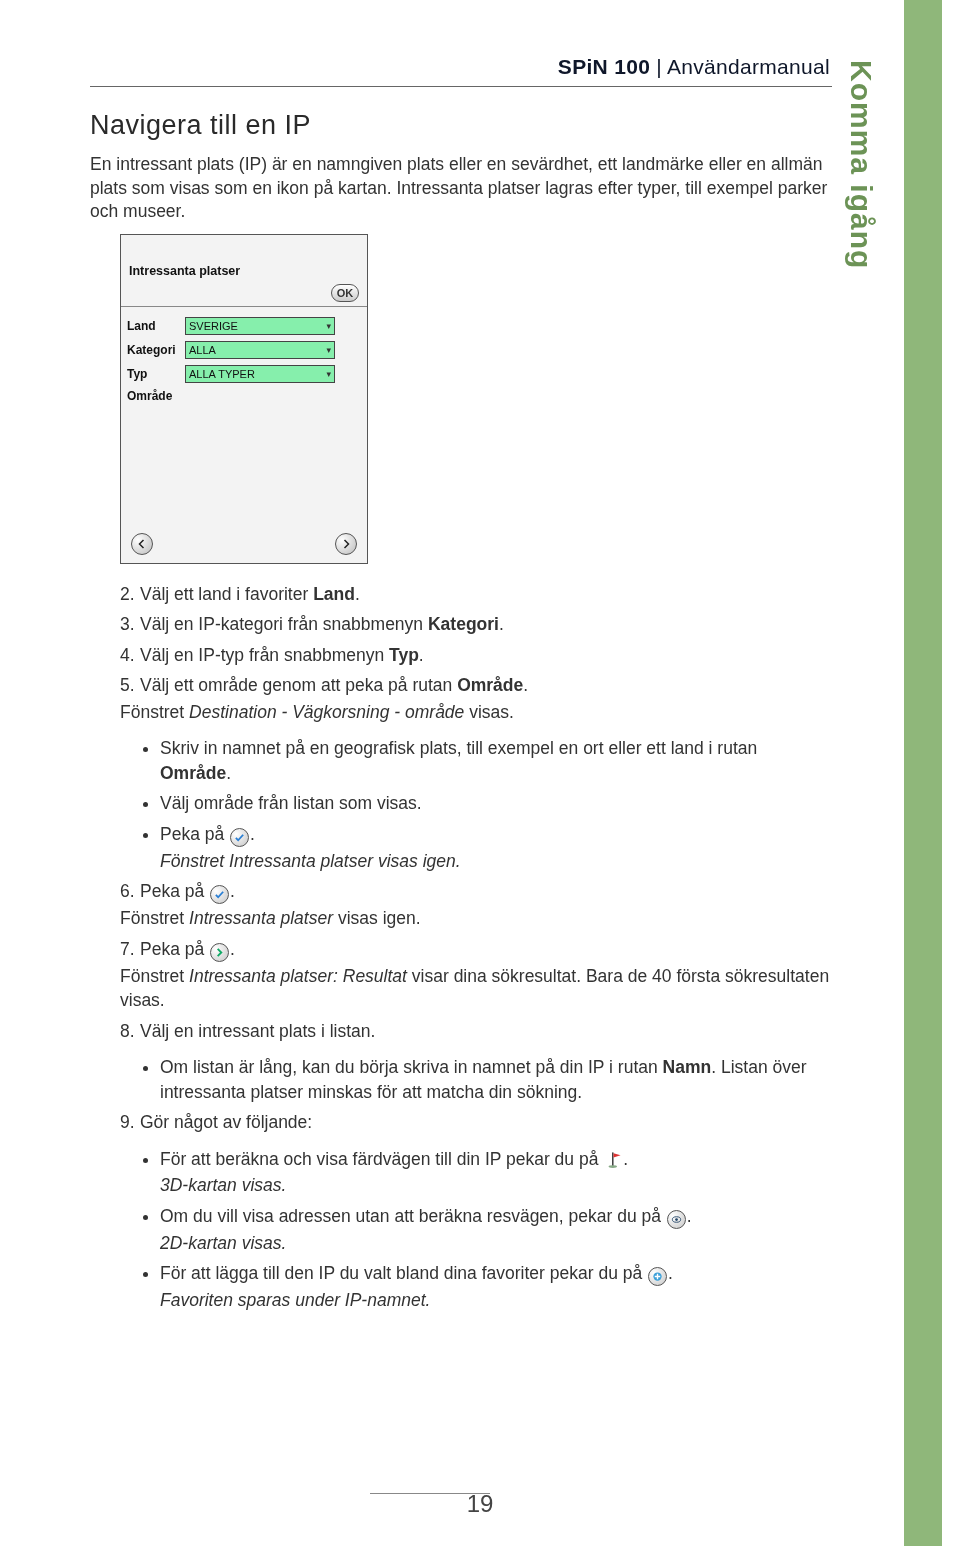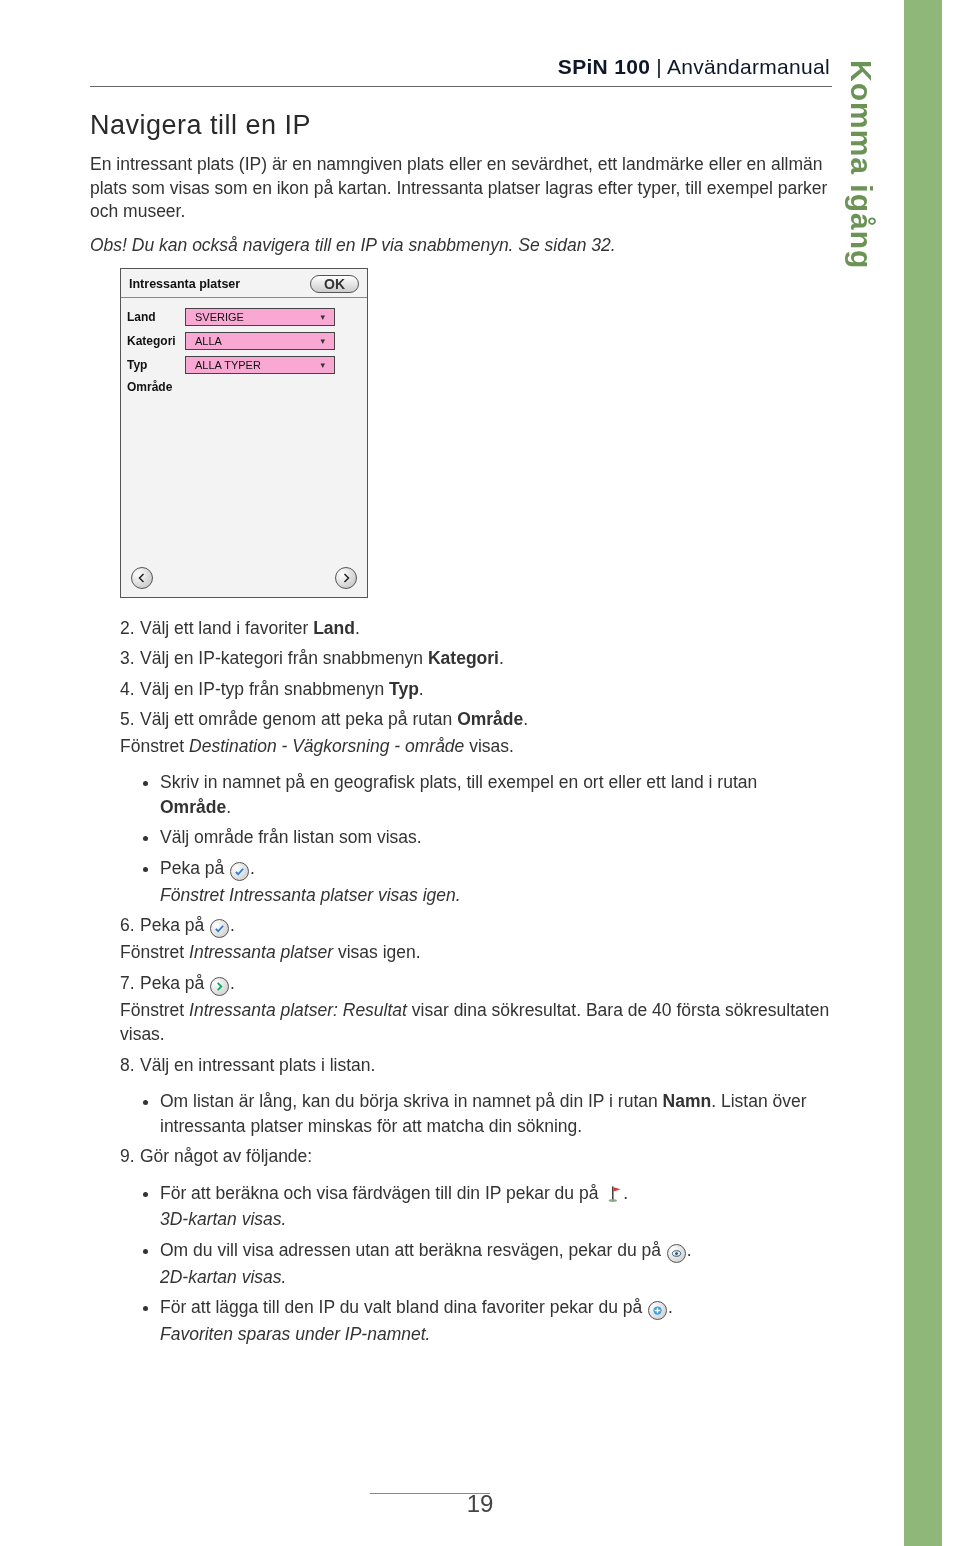--- a/index.html
+++ b/index.html
@@ -90,42 +90,43 @@
     align-items: center;
     justify-content: space-between;
     padding: 6px 8px 4px 8px;
     border-bottom: 1px solid #888;
   }
   .device-header .d-title { font-weight: 700; font-size: 12.5px; }
   .ok-btn {
     display: inline-flex;
     align-items: center;
     justify-content: center;
-    width: 49px;
+    width: 28px;
     height: 18px;
     border: 1px solid #555;
     border-radius: 9px;
     background: linear-gradient(#fff, #ccc);
-    font-size: 14px;
+    font-size: 11px;
     font-weight: 700;
     color: #333;
+    margin-top: 43px;
   }
   .d-rows { padding: 4px 6px; }
   .d-row { display: flex; align-items: center; margin: 6px 0; }
   .d-label { width: 58px; font-weight: 700; font-size: 12px; }
   .d-select {
     flex: 1;
     max-width: 150px;
     height: 18px;
     border: 1px solid #444;
-    background: #f9a8d4;
+    background: #86efac;
     display: flex;
     align-items: center;
     justify-content: space-between;
-    padding: 0 9px;
+    padding: 0 3px;
     font-size: 11px;
   }
   .d-select .arrow { font-size: 9px; color: #333; }
   .d-bottom {
     position: absolute;
     bottom: 8px;
     left: 0; right: 0;
     display: flex;
     justify-content: space-between;
     padding: 0 10px;
@@ -188,23 +189,20 @@
     <span> | </span>
     <span>Användarmanual</span>
   </div>
   <div class="header-line"></div>
 
   <div class="content">
     <h1 class="title">Navigera till en IP</h1>
 
     <p class="intro">En intressant plats (IP) är en namngiven plats eller en sevärdhet, ett landmärke eller en allmän plats som visas som en ikon på kartan. Intressanta platser lagras efter typer, till exempel parker och museer.</p>
 
-    <p class="note">
-      <span class="em">Obs!</span><span class="em"> Du kan också navigera till en IP via snabbmenyn. Se sidan 32.</span>
-    </p>
 
 
     <div class="device">
       <div class="device-header">
         <span class="d-title">Intressanta platser</span>
         <span class="ok-btn">OK</span>
       </div>
       <div class="d-rows">
         <div class="d-row">
           <span class="d-label">Land</span>

